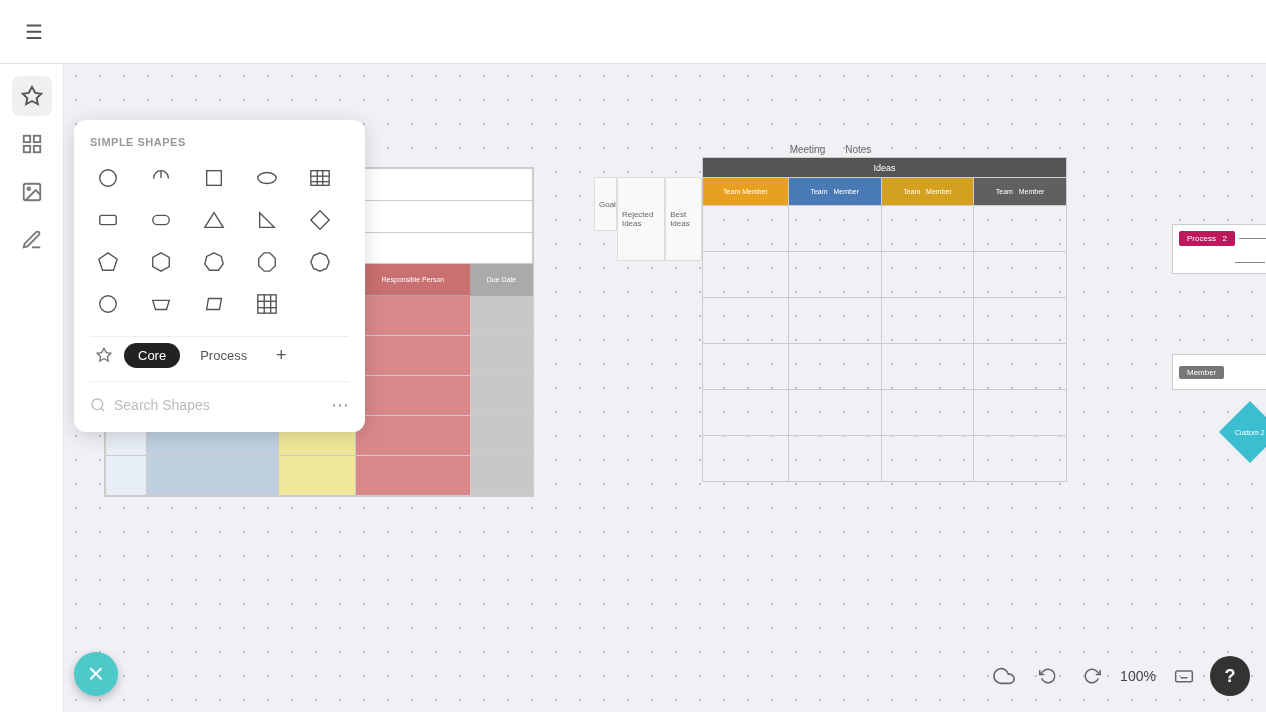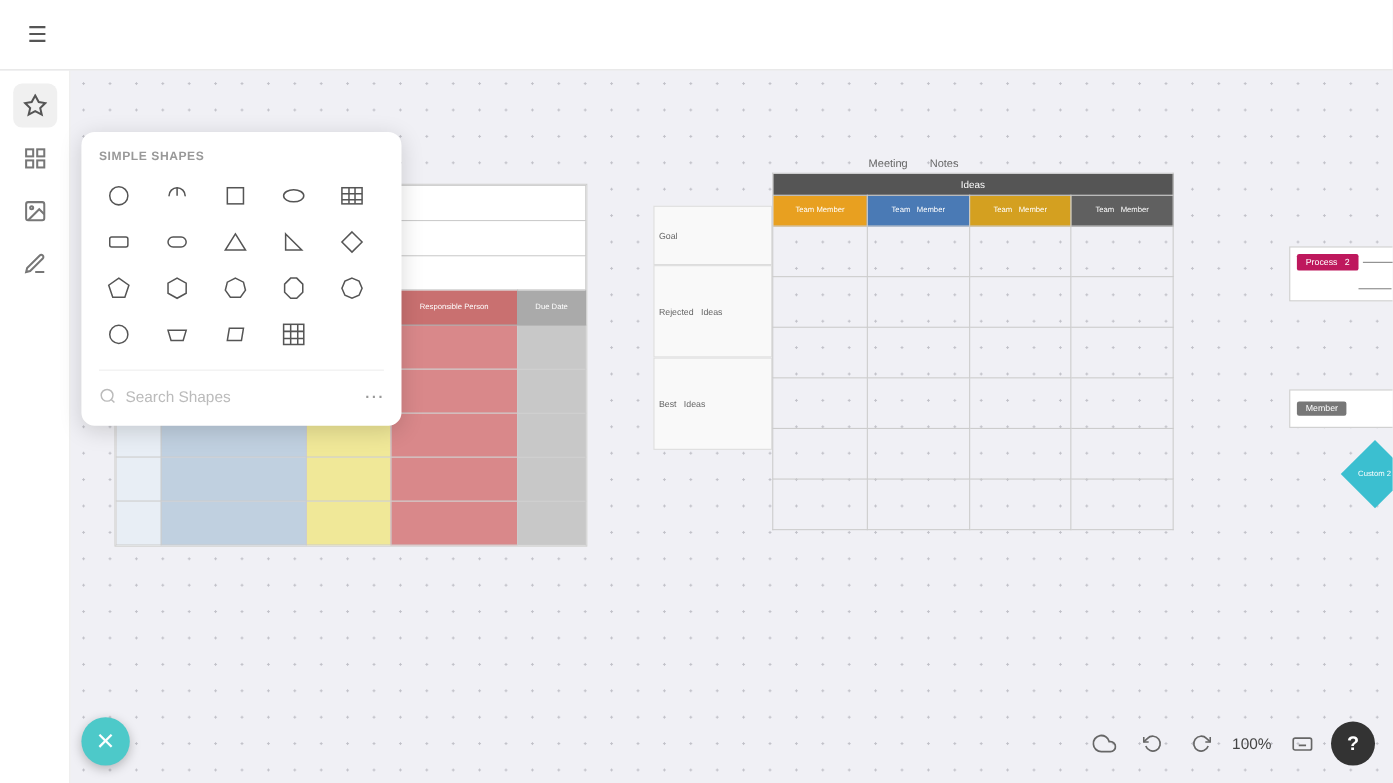--- a/index.html
+++ b/index.html
@@ -242,21 +242,21 @@
     </div>
   </div>
 
   <div style="position:absolute; left:530px; top:80px;">
     <div class="tpl-label">
       <span>Meeting</span>
       <span>Notes</span>
     </div>
     <div style="display:flex; gap:0;">
 
-      <div style="width:108px; display:flex; flex-direction:column; margin-top:30px;">
+      <div style="width:108px; display:flex; flex-direction:row; margin-top:20px;">
         <div style="height:54px; font-size:8px; color:#666; display:flex; align-items:center; padding-left:4px; border:1px solid #ddd; background:#f9f9f9;">Goal</div>
         <div style="height:84px; font-size:8px; color:#666; display:flex; align-items:center; padding-left:4px; border:1px solid #ddd; background:#f9f9f9;">Rejected &nbsp; Ideas</div>
         <div style="height:84px; font-size:8px; color:#666; display:flex; align-items:center; padding-left:4px; border:1px solid #ddd; background:#f9f9f9;">Best &nbsp; Ideas</div>
       </div>
 
       <div style="width:365px;">
         <table class="ideas-table">
           <tbody>
               <tr>
             <td colspan="4" class="ideas-header" style="background:#555; color:#fff; text-align:center; font-size:9px;">Ideas</td>
@@ -440,20 +440,30 @@
           <rect x="2" y="2" width="20" height="20"></rect>
           <line x1="9" y1="2" x2="9" y2="22"></line>
           <line x1="16" y1="2" x2="16" y2="22"></line>
           <line x1="2" y1="9" x2="22" y2="9"></line>
           <line x1="2" y1="16" x2="22" y2="16"></line>
         </svg>
     </div>
     <div class="shape-item"></div>
   </div>
 
+  <div id="panel-tabs">
+    <div class="panel-tab-icon">
+      <svg width="16" height="16" viewBox="0 0 24 24" fill="none" stroke="#777" stroke-width="2">
+          <polygon points="12,2 15.5,8.5 22,9.5 17,14.5 18.5,21 12,17.5 5.5,21 7,14.5 2,9.5 8.5,8.5"></polygon>
+        </svg>
+    </div>
+    <div class="panel-tab active">Core</div>
+    <div class="panel-tab">Process</div>
+    <div class="panel-tab-add">+</div>
+  </div>
 
   <div id="panel-search">
     <div id="panel-search-left">
       <svg width="16" height="16" viewBox="0 0 24 24" fill="none" stroke="#bbb" stroke-width="2">
           <circle cx="11" cy="11" r="8"></circle>
           <line x1="21" y1="21" x2="16.65" y2="16.65"></line>
         </svg>
       <span id="search-input-text" style="font-size:14px; color:#bbb; cursor:text;">Search Shapes</span>
     </div>
     <span class="three-dots">⋯</span>

